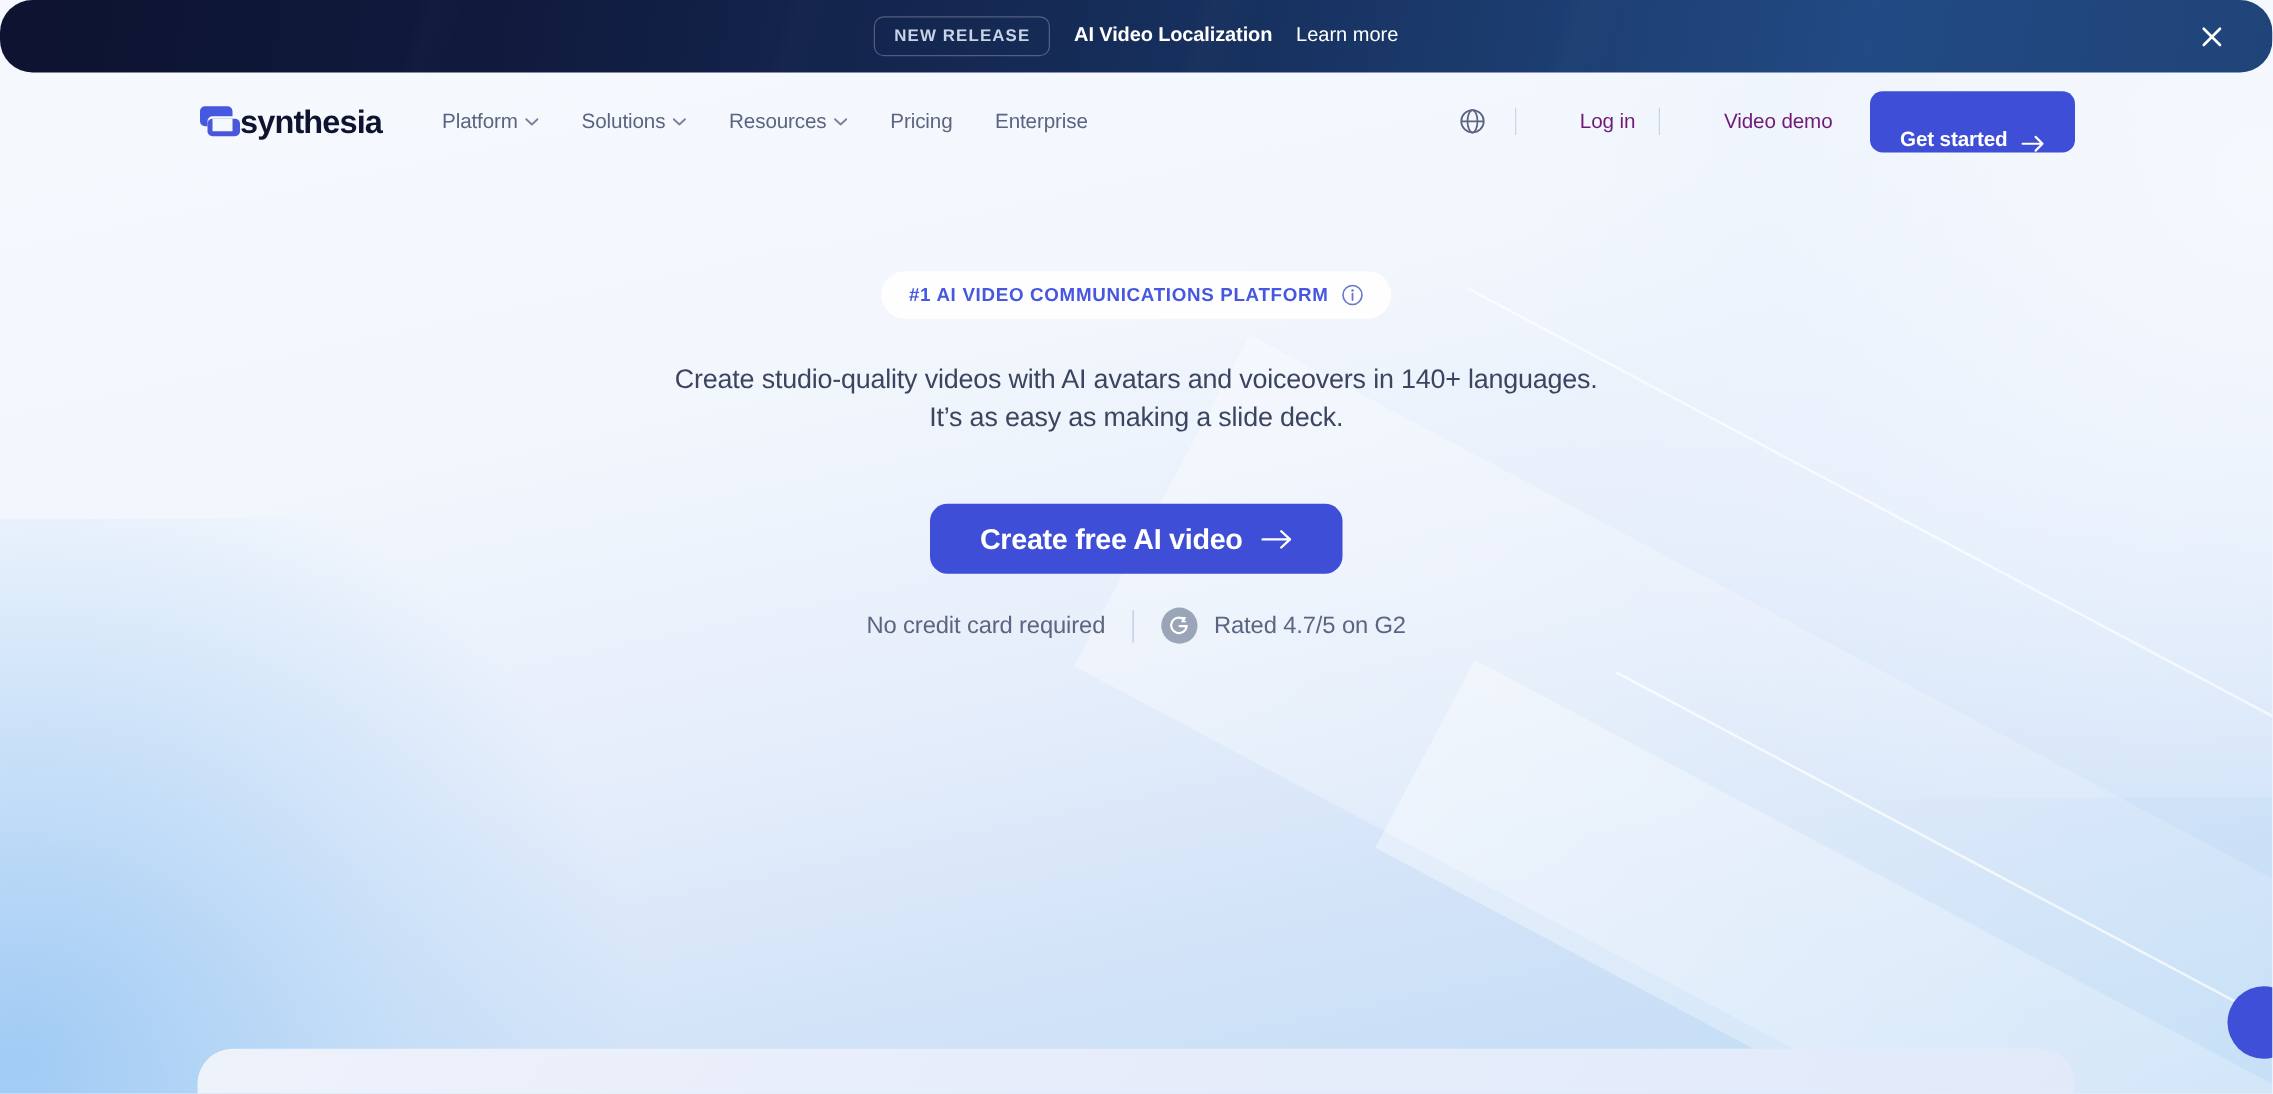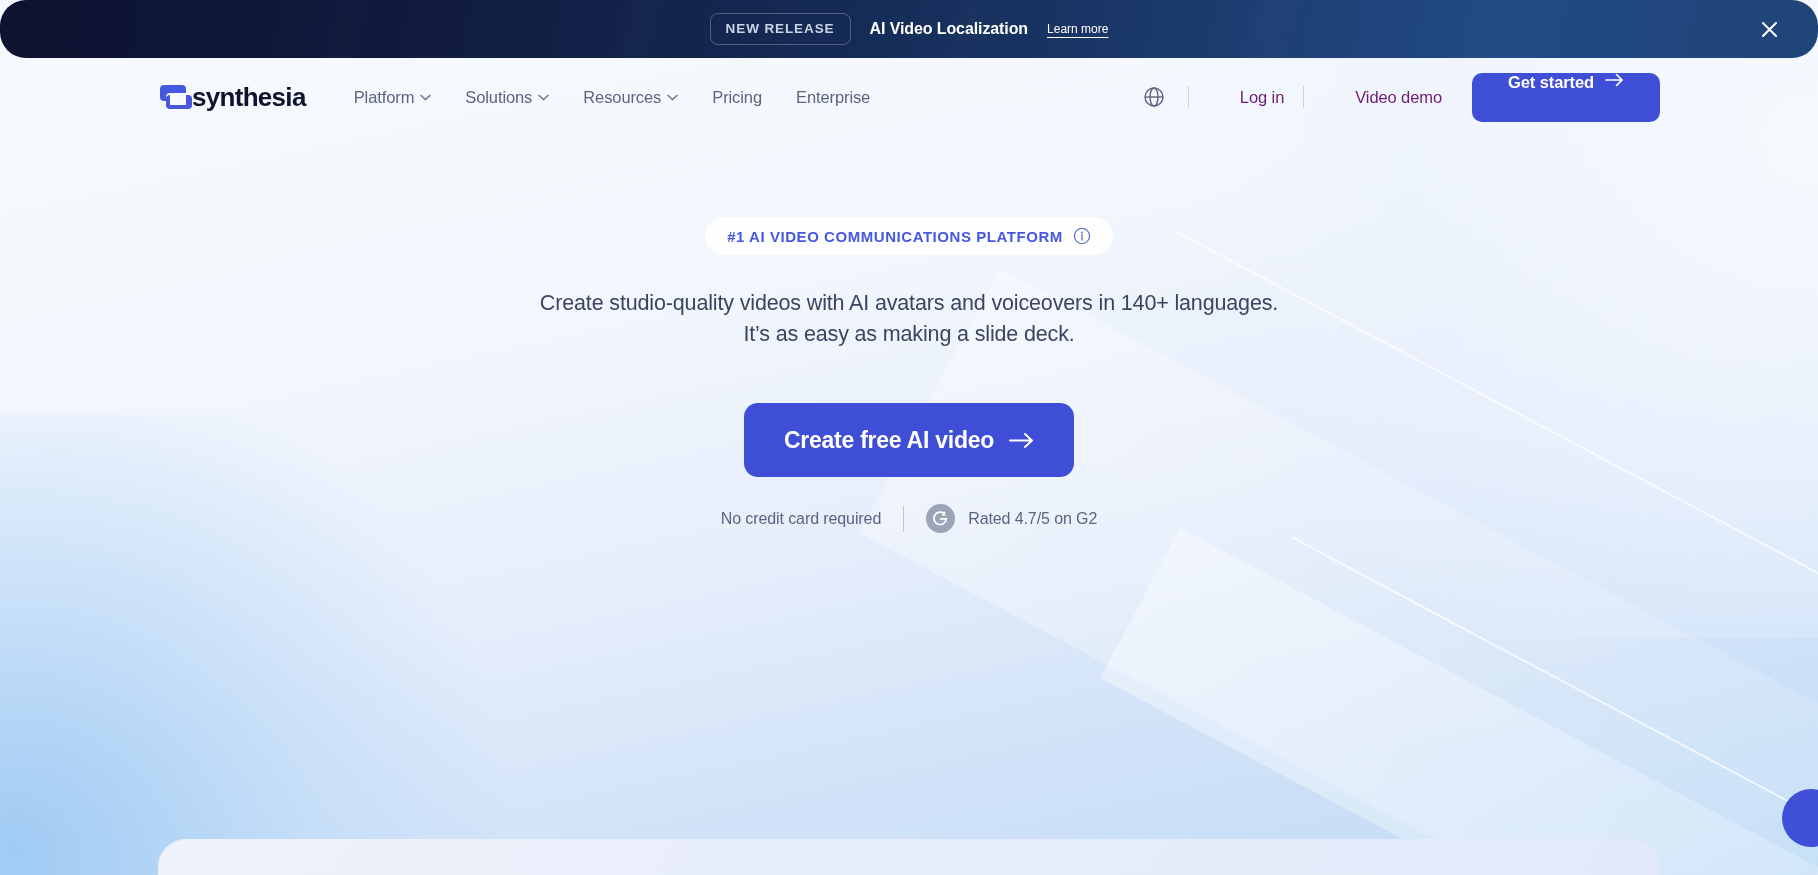--- a/index.html
+++ b/index.html
@@ -31,21 +31,21 @@
   }
   .banner-inner { display:flex; align-items:center; gap:19px; position:relative; z-index:2; }
   .release-pill {
     border:1px solid rgba(255,255,255,.26);
     border-radius:8px;
     padding:7px 15px 8px;
     font-size:13.5px; font-weight:600; letter-spacing:.9px;
     color:#c8d4e6;
   }
   .banner-title { color:#fff; font-size:16px; font-weight:700; letter-spacing:-.1px; }
-  .banner-link { color:#fff; font-size:12px; font-weight:400; text-decoration:underline; text-underline-offset:3.5px; cursor:pointer; }
+  .banner-link { color:#fff; font-size:16px; font-weight:400; text-underline-offset:3.5px; cursor:pointer; }
   .banner-close {
     position:absolute; right:36px; top:50%; transform:translateY(-50%);
     width:26px; height:26px; display:flex; align-items:center; justify-content:center;
     cursor:pointer; z-index:3;
   }
   .banner-close svg { display:block; }
 
   
   .hero {
     position:absolute; left:0; top:58px; width:1818px; height:817px;
@@ -108,23 +108,23 @@
   .caret { display:block; }
 
   .nav-right { margin-left:auto; display:flex; align-items:center; padding-right:158px; gap:0; }
   .globe-btn { display:flex; align-items:center; justify-content:center; width:34px; height:34px; cursor:pointer; }
   .vdiv { width:1px; height:22px; background:#ccd5e6; margin:0 17px; }
   .nav-action { font-size:16.5px; color:#701a75; cursor:pointer; letter-spacing:-.1px; padding:0 2px;margin-left:32px; }
   .btn-get {
     margin-left:28px;
     background:#3f4ed6; color:#fff;
     border:none; border-radius:10px;
-    height:49px; padding:0 36px;
+    height:49px; padding:0 24px;
     font-family:inherit; font-size:16.5px; font-weight:700; letter-spacing:-.1px;
-    display:flex; align-items:flex-start; gap:11px; cursor:pointer;
+    display:flex; align-items:flex-end; gap:11px; cursor:pointer;
   }
 
   
   .hero-content {
     position:absolute; left:0; top:58px; width:1818px;
     display:flex; flex-direction:column; align-items:center;
     z-index:10; pointer-events:none;
   }
   .hero-content > * { pointer-events:auto; }
 
@@ -157,30 +157,30 @@
   .subhead {
     margin-top:33px;
     font-size:21.5px; line-height:1.42;
     color:#3b4560; text-align:center; max-width:760px; letter-spacing:-.15px;
   }
 
   .btn-cta {
     margin-top:54px;
     background:#3f4ed6; color:#fff;
     border:none; border-radius:14px;
-    height:74px; padding:0 40px;
+    height:56px; padding:0 40px;
     font-family:inherit; font-size:23px; font-weight:700; letter-spacing:-.25px;
     display:flex; align-items:center; gap:15px; cursor:pointer;
   }
 
   .trust {
     margin-top:27px;
     display:flex; align-items:center; gap:0;
   }
-  .trust-text { font-size:16px; color:#5b6480; letter-spacing:-.1px; }
+  .trust-text { font-size:19px; color:#5b6480; letter-spacing:-.1px; }
   .trust-div { width:1px; height:26px; background:#b9c7dd; margin:0 22px; }
   .g2-wrap { display:flex; align-items:center; gap:13px; }
   .g2-badge {
     width:29px; height:29px; border-radius:50%;
     background:#9aa6b8; display:flex; align-items:center; justify-content:center;
   }
 </style>
 </head>
 <body>
 

